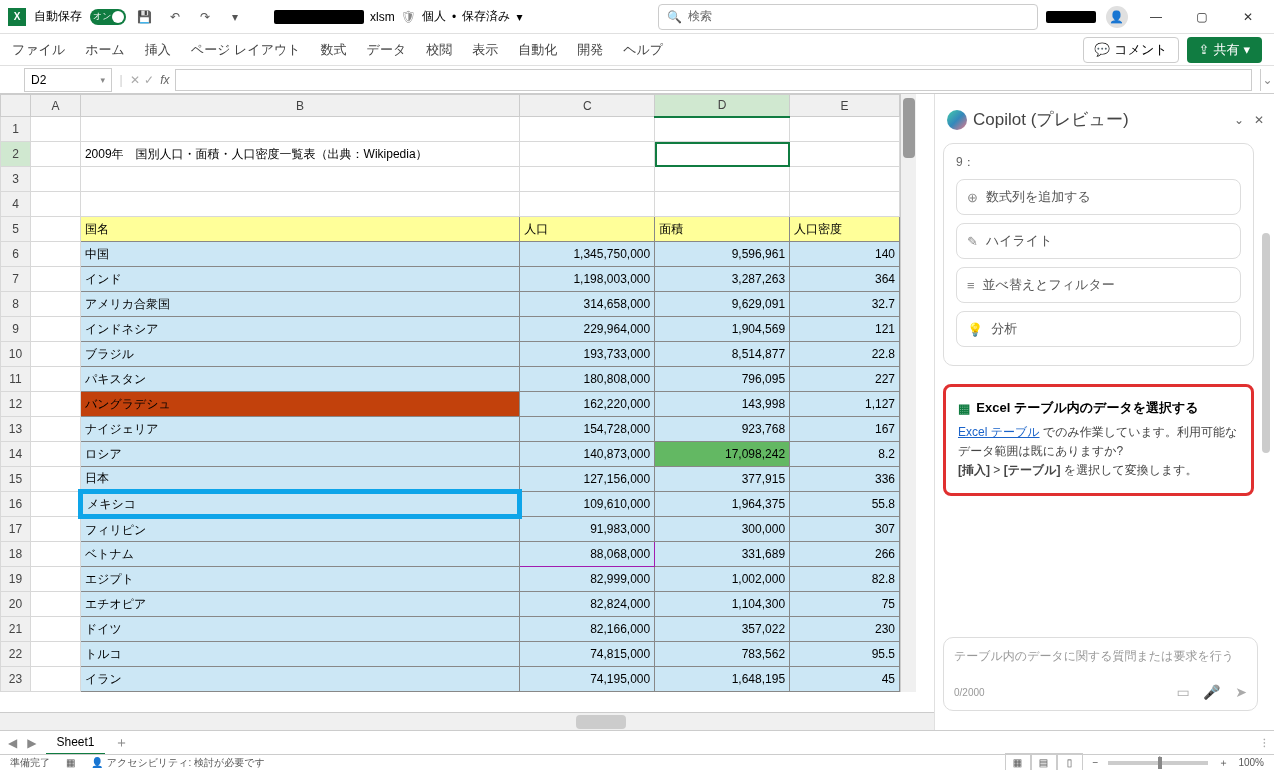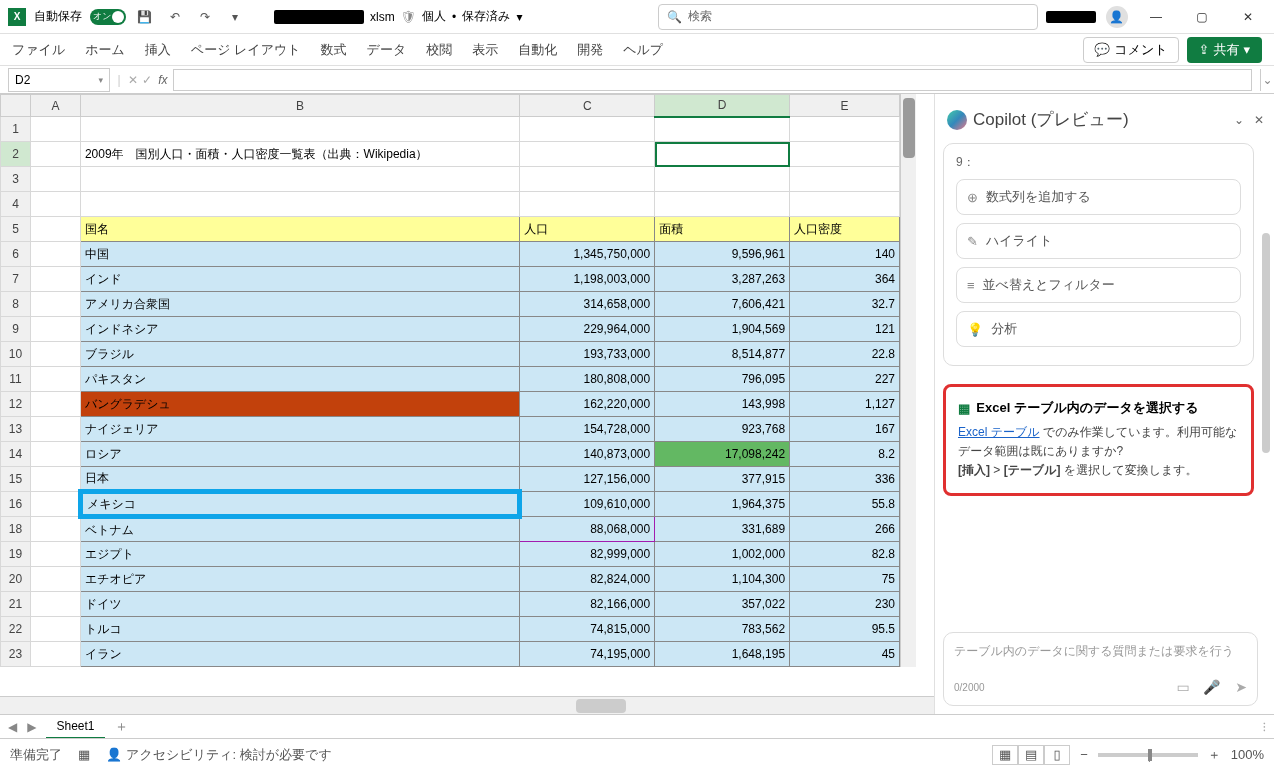--- a/index.html
+++ b/index.html
@@ -24,21 +24,21 @@
 
 
 .ribbon-tabs { height: 32px; display: flex; align-items: center; padding: 0 12px; gap: 20px; border-bottom: 1px solid #e0e0e0; font-size: 13px; }
 .ribbon-tab { color: #444; cursor: pointer; }
 .ribbon-right { margin-left: auto; display: flex; gap: 8px; align-items: center; }
 .comment-btn { border: 1px solid #ccc; padding: 3px 10px; border-radius: 4px; display: flex; align-items: center; gap: 4px; }
 .share-btn { background: #107c41; color: #fff; padding: 4px 12px; border-radius: 4px; display: flex; align-items: center; gap: 4px; }
 
 
 .formula-bar { height: 28px; display: flex; align-items: center; border-bottom: 1px solid #ccc; }
-.namebox { width: 102px; height: 24px; border: 1px solid #ccc; margin-left: 8px; padding: 0 6px; display: flex; align-items: center; justify-content: space-between; }
+.namebox { width: 88px; height: 24px; border: 1px solid #ccc; margin-left: 24px; padding: 0 6px; display: flex; align-items: center; justify-content: space-between; }
 .namebox-dd { color: #888; font-size: 9px; }
 .fx-sep { width: 18px; text-align: center; color: #ccc; }
 .fx-btns { color: #aaa; display: flex; gap: 4px; }
 .fx-label { font-style: italic; margin: 0 6px; color: #666; }
 .formula-input { flex: 1; height: 22px; border: 1px solid #ccc; margin-right: 8px; padding: 0 4px; }
 .formula-dd { width: 14px; border-left: 1px solid #ccc; height: 22px; display: flex; align-items: center; justify-content: center; color: #888; }
 
 
 .main-area { flex: 1; display: flex; overflow: hidden; }
 
@@ -72,30 +72,30 @@
 .cp-title { font-size: 17px; color: #444; }
 .cp-hdr-right { margin-left: auto; display: flex; gap: 10px; color: #666; }
 .cp-body { flex: 1; overflow: auto; padding-right: 20px; position: relative; }
 .cp-card { border: 1px solid #ddd; border-radius: 10px; padding: 10px 12px; margin-bottom: 10px; }
 .cp-sugg { border: 1px solid #ddd; border-radius: 8px; padding: 8px 10px; margin: 8px 0; display: flex; align-items: center; gap: 8px; color: #555; font-size: 13px; }
 .cp-sugg-icon { color: #888; font-size: 13px; }
 .cp-highlight { border: 3px solid #e03030; border-radius: 8px; padding: 12px; margin-top: 18px; background: #fff; }
 .cp-hl-title { display: flex; align-items: center; gap: 6px; font-weight: bold; margin-bottom: 6px; font-size: 13px; }
 .cp-hl-body { font-size: 12px; color: #444; line-height: 1.6; }
 .cp-hl-body a { color: #1a63c9; text-decoration: underline; }
-.cp-input-area { border: 1px solid #ddd; border-radius: 10px; padding: 10px; margin: 10px 16px 0 0; }
+.cp-input-area { border: 1px solid #ddd; border-radius: 10px; padding: 10px; margin: 10px 16px 11px 0; }
 .cp-input-ph { color: #999; font-size: 12px; min-height: 32px; }
 .cp-input-bottom { display: flex; align-items: center; justify-content: space-between; margin-top: 4px; }
 .cp-count { font-size: 10px; color: #999; }
 .cp-input-icons { display: flex; gap: 14px; color: #aaa; font-size: 14px; }
 .cp-vscroll { width: 12px; position: absolute; right: 2px; top: 0; bottom: 0; }
 .cp-vthumb { width: 8px; height: 220px; background: #ccc; border-radius: 4px; margin: 0 auto; margin-top: 90px; }
 
 
-.status-bar { height: 32px; border-top: 1px solid #ccc; display: flex; align-items: center; padding: 0 10px; gap: 16px; font-size: 13px; color: #555; }
+.status-bar { height: 16px; border-top: 1px solid #ccc; display: flex; align-items: center; padding: 0 10px; gap: 16px; font-size: 10px; color: #555; }
 .sb-right { margin-left: auto; display: flex; align-items: center; gap: 10px; }
 .view-btns { display: flex; gap: 0; }
 .view-btn { width: 26px; height: 20px; border: 1px solid #ccc; display: flex; align-items: center; justify-content: center; }
 .zoom-slider { width: 100px; height: 4px; background: #ccc; position: relative; }
 .zoom-slider::before { content: "|"; position: absolute; left: 50%; top: -6px; color: #888; }
 .zoom-thumb { position: absolute; left: 50%; top: -4px; width: 4px; height: 12px; background: #888; }
 </style>
 </head>
 <body>
 
@@ -239,21 +239,21 @@
                 <td style="background:#cce7f5;border:1px solid #888;">インド</td>
                 <td class="num" style="background:#cce7f5;border:1px solid #888;text-align:right;">1,198,003,000</td>
                 <td class="num" style="background:#cce7f5;border:1px solid #888;text-align:right;">3,287,263</td>
                 <td class="num" style="background:#cce7f5;border:1px solid #888;text-align:right;">364</td>
               </tr>
               <tr>
                 <td class="row-header">8</td>
                 <td></td>
                 <td style="background:#cce7f5;border:1px solid #888;">アメリカ合衆国</td>
                 <td class="num" style="background:#cce7f5;border:1px solid #888;text-align:right;">314,658,000</td>
-                <td class="num" style="background:#cce7f5;border:1px solid #888;text-align:right;">7,606,421</td>
+                <td class="num" style="background:#cce7f5;border:1px solid #888;text-align:right;">9,629,091</td>
                 <td class="num" style="background:#cce7f5;border:1px solid #888;text-align:right;">32.7</td>
               </tr>
               <tr>
                 <td class="row-header">9</td>
                 <td></td>
                 <td style="background:#cce7f5;border:1px solid #888;">インドネシア</td>
                 <td class="num" style="background:#cce7f5;border:1px solid #888;text-align:right;">229,964,000</td>
                 <td class="num" style="background:#cce7f5;border:1px solid #888;text-align:right;">1,904,569</td>
                 <td class="num" style="background:#cce7f5;border:1px solid #888;text-align:right;">121</td>
               </tr>
@@ -305,20 +305,28 @@
                 <td class="num" style="background:#cce7f5;border:1px solid #888;text-align:right;">377,915</td>
                 <td class="num" style="background:#cce7f5;border:1px solid #888;text-align:right;">336</td>
               </tr>
               <tr>
                 <td class="row-header">16</td>
                 <td></td>
                 <td style="background:#cce7f5;border:5px solid #0ea5e9;font-family:Liberation Serif, serif;">メキシコ</td>
                 <td class="num" style="background:#cce7f5;border:1px solid #888;text-align:right;">109,610,000</td>
                 <td class="num" style="background:#cce7f5;border:1px solid #888;text-align:right;">1,964,375</td>
                 <td class="num" style="background:#cce7f5;border:1px solid #888;text-align:right;">55.8</td>
+              </tr>
+              <tr>
+                <td class="row-header">17</td>
+                <td></td>
+                <td style="background:#cce7f5;border:1px solid #888;">フィリピン</td>
+                <td class="num" style="background:#cce7f5;border:1px solid #888;text-align:right;">91,983,000</td>
+                <td class="num" style="background:#cce7f5;border:1px solid #888;text-align:right;">300,000</td>
+                <td class="num" style="background:#cce7f5;border:1px solid #888;text-align:right;">307</td>
               </tr>
               <tr>
                 <td class="row-header">18</td>
                 <td></td>
                 <td style="background:#cce7f5;border:1px solid #888;">ベトナム</td>
                 <td class="num" style="background:#cce7f5;border:1px solid #a21caf;text-align:right;">88,068,000</td>
                 <td class="num" style="background:#cce7f5;border:1px solid #888;text-align:right;">331,689</td>
                 <td class="num" style="background:#cce7f5;border:1px solid #888;text-align:right;">266</td>
               </tr>
               <tr>

